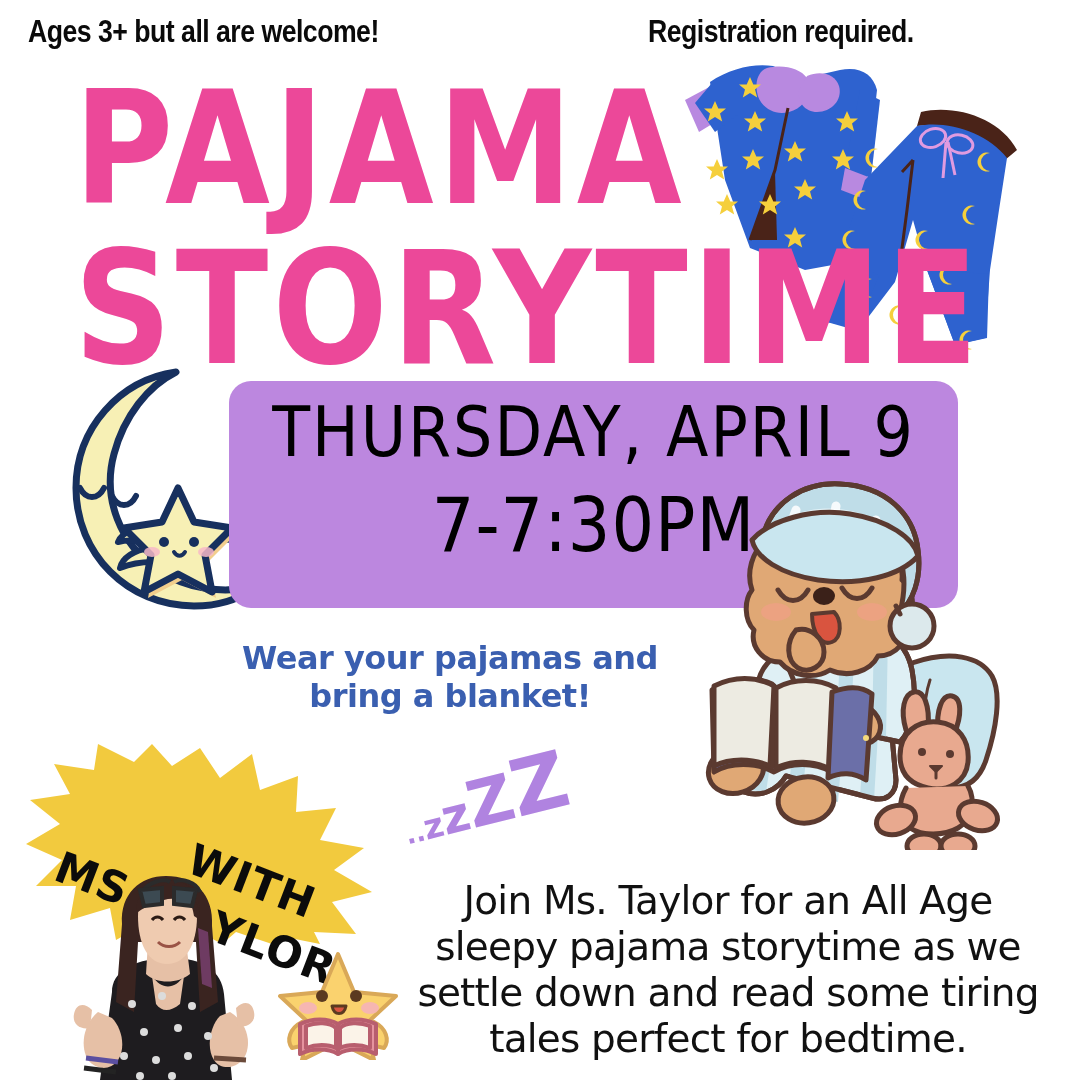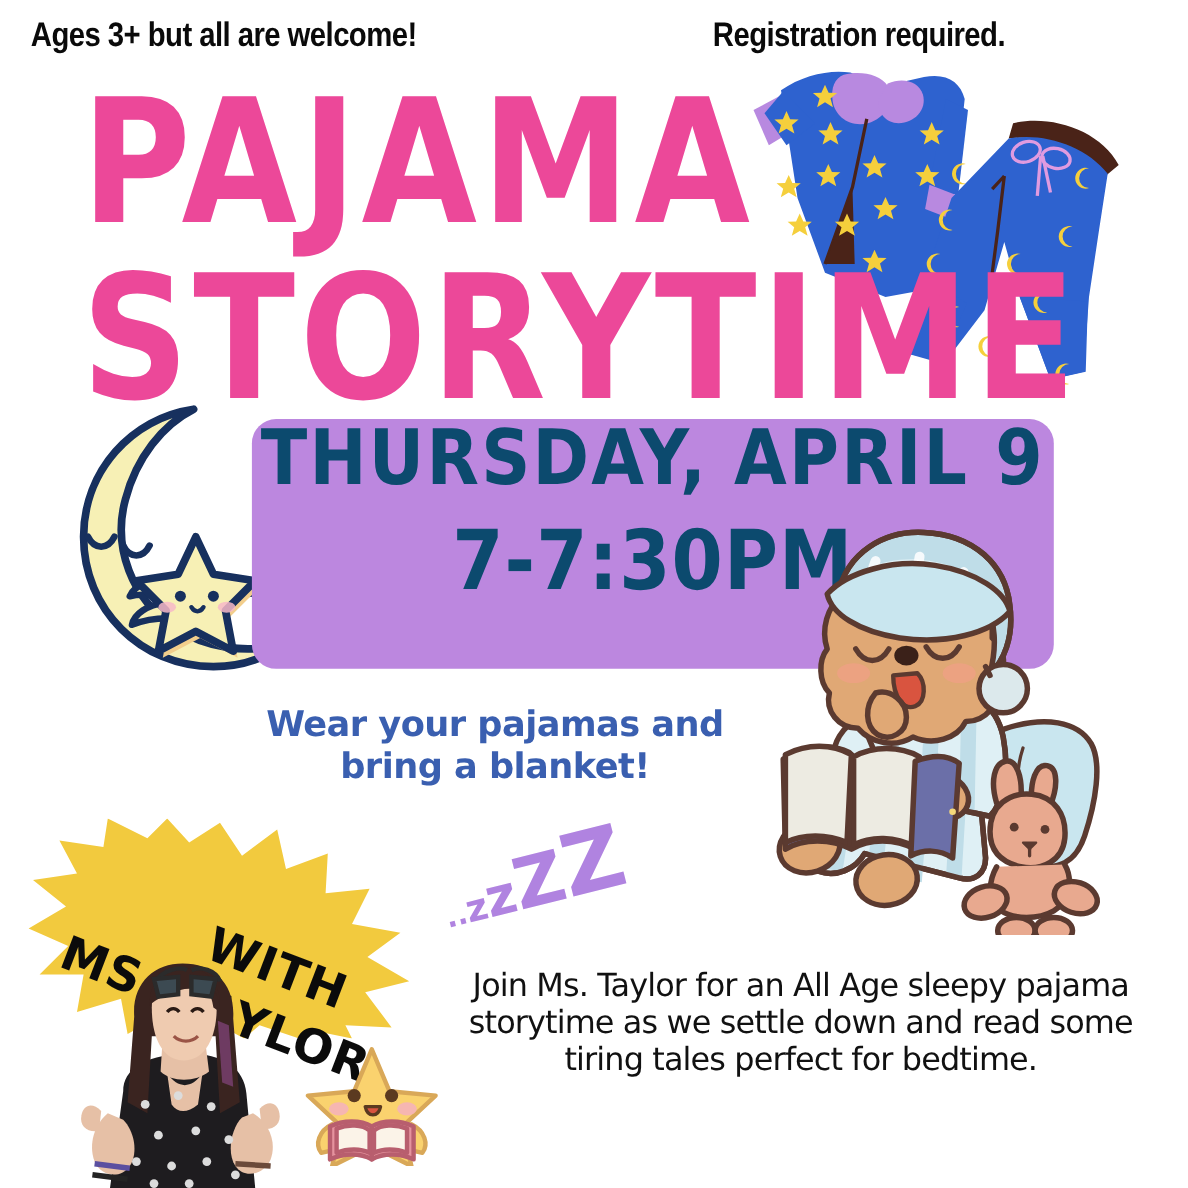--- a/index.html
+++ b/index.html
@@ -24,23 +24,23 @@
   .title{position:absolute;left:74px;top:72px;width:700px;
          color:#ec4899;font-family:"DejaVu Sans", sans-serif;font-weight:bold;
          font-size:133px;line-height:0.98;letter-spacing:4px;
          text-transform:uppercase;}
   .title .l1{display:block;transform:scaleY(1.18) scaleX(1.02);transform-origin:left top;}
   .title .l2{display:block;margin-top:30px;transform:scaleY(1.18) scaleX(1.02);transform-origin:left top;}
 
   
   .banner{position:absolute;left:229px;top:381px;width:729px;height:227px;
           background:#BC87DF;border-radius:22px;}
-  .banner-txt{position:absolute;left:229px;top:376px;width:729px;
-              text-align:center;color:#0c4a6e;
-              font-family:"DejaVu Sans", sans-serif;font-weight:bold;}
+  .banner-txt{position:absolute;left:229px;top:392px;width:729px;
+              text-align:center;color:#000000;
+              font-family:"DejaVu Sans", sans-serif;font-weight:normal;}
   .date-line{font-size:62px;letter-spacing:2px;line-height:1.15;
              transform:scaleY(1.12);transform-origin:center top;}
   .time-line{font-size:67px;letter-spacing:1px;margin-top:22px;line-height:1.1;
              transform:scaleY(1.12);transform-origin:center top;}
 
   
   .subhead{position:absolute;left:160px;top:640px;width:580px;text-align:center;
            color:#3A5FB0;font-family:"DejaVu Sans", sans-serif;font-weight:bold;
            font-size:32px;line-height:1.18;letter-spacing:-0.5px;}
 
@@ -50,21 +50,21 @@
        transform:rotate(-14deg);transform-origin:left bottom;white-space:nowrap;}
   .zzz .d{font-size:26px;}
   .zzz .z1{font-size:34px;}
   .zzz .z2{font-size:48px;}
   .zzz .z3{font-size:64px;}
   .zzz .z4{font-size:78px;}
 
   
   .body-txt{position:absolute;left:408px;top:878px;width:640px;text-align:center;
             color:#111;font-family:"DejaVu Sans", sans-serif;font-weight:normal;
-            font-size:29px;line-height:1.18;letter-spacing:-0.8px;}
+            font-size:39px;line-height:1.18;letter-spacing:-0.8px;}
 
   
   .burst-wrap{position:absolute;left:24px;top:744px;width:360px;height:200px;}
   .burst-txt{position:absolute;left:85px;top:788px;width:300px;
              transform:rotate(21deg);transform-origin:left top;
              color:#0b0b0b;font-family:"DejaVu Sans", sans-serif;font-weight:bold;
              font-size:43px;line-height:1.28;letter-spacing:1px;text-align:center;}
   .burst-txt .w1{display:block;margin-left:78px;}
   .burst-txt .w2{display:block;}
 

